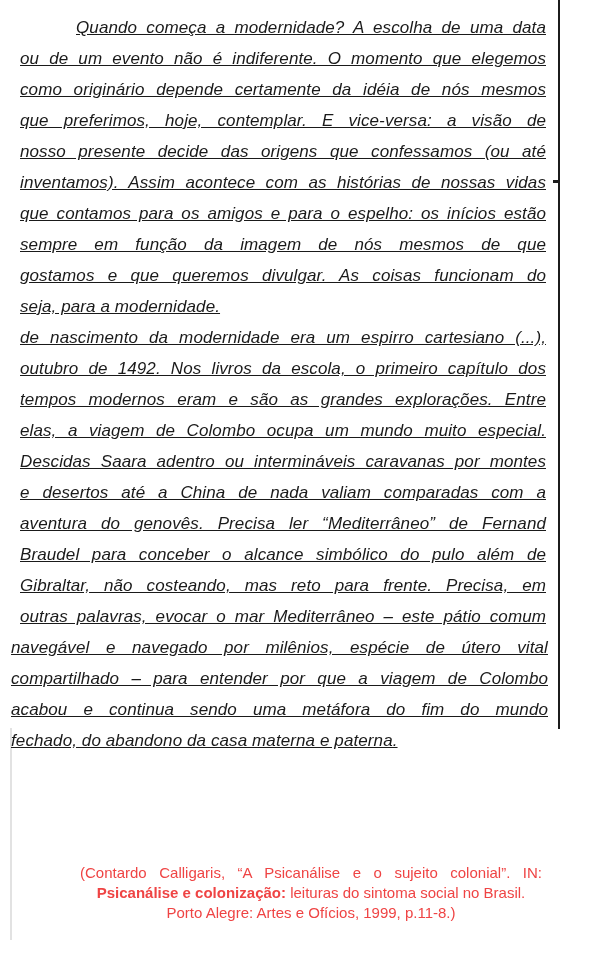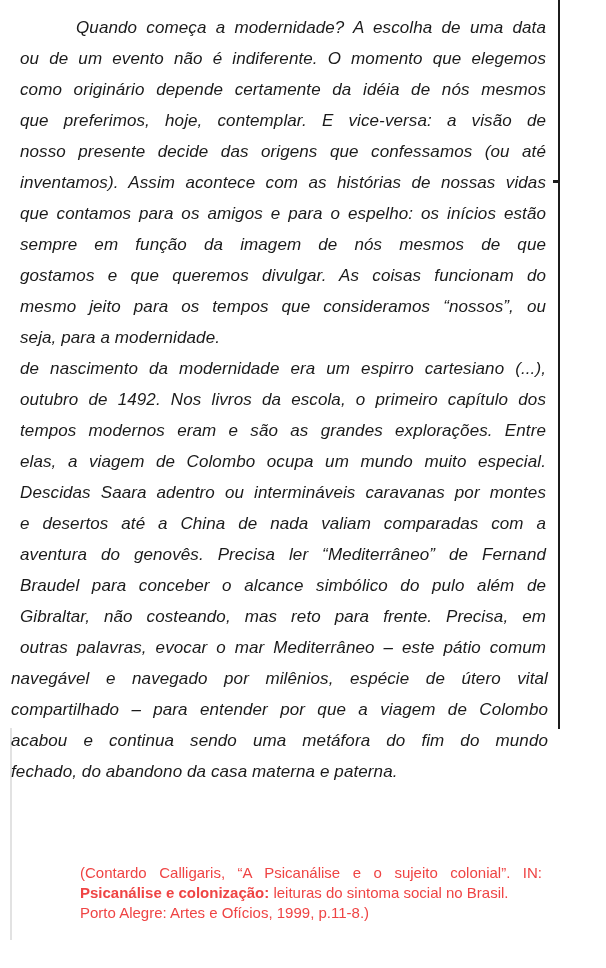--- a/index.html
+++ b/index.html
@@ -50,20 +50,21 @@
     font-style: italic;
     font-size: 17px;
     letter-spacing: 0.1px;
   }
   .ln {
     height: 31px;
     line-height: 31px;
     text-align: justify;
     text-align-last: justify;
     white-space: nowrap;
+    text-decoration: underline;
   }
   .ln.last {
     text-align-last: left;
   }
   .ln.indent {
     text-indent: 56px;
   }
   
   .ln.wide {
     margin-left: -9px;
@@ -72,21 +73,21 @@
   .citation {
     position: absolute;
     left: 80px;
     top: 863px;
     width: 462px;
     font-size: 15px;
     line-height: 20px;
     color: #ef4444;
   }
   .cit-ln {
-    text-align: left;
+    text-align: center;
   }
   .cit-ln.just {
     text-align: justify;
     text-align-last: justify;
   }
   .bold {
     font-weight: bold;
   }
 </style>
 </head>
@@ -102,21 +103,20 @@
 
     <div class="ln indent">Quando começa a modernidade? A escolha de uma data</div>
     <div class="ln">ou de um evento não é indiferente. O momento que elegemos</div>
     <div class="ln">como originário depende certamente da idéia de nós mesmos</div>
     <div class="ln">que preferimos, hoje, contemplar. E vice-versa: a visão de</div>
     <div class="ln">nosso presente decide das origens que confessamos (ou até</div>
     <div class="ln">inventamos). Assim acontece com as histórias de nossas vidas</div>
     <div class="ln">que contamos para os amigos e para o espelho: os inícios estão</div>
     <div class="ln">sempre em função da imagem de nós mesmos de que</div>
     <div class="ln">gostamos e que queremos divulgar. As coisas funcionam do</div>
-    <div class="ln">mesmo jeito para os tempos que consideramos “nossos”, ou</div>
     <div class="ln last">seja, para a modernidade.</div>
 
     <div class="ln">de nascimento da modernidade era um espirro cartesiano (...),</div>
     <div class="ln">outubro de 1492. Nos livros da escola, o primeiro capítulo dos</div>
     <div class="ln">tempos modernos eram e são as grandes explorações. Entre</div>
     <div class="ln">elas, a viagem de Colombo ocupa um mundo muito especial.</div>
     <div class="ln">Descidas Saara adentro ou intermináveis caravanas por montes</div>
     <div class="ln">e desertos até a China de nada valiam comparadas com a</div>
     <div class="ln">aventura do genovês. Precisa ler “Mediterrâneo” de Fernand</div>
     <div class="ln">Braudel para conceber o alcance simbólico do pulo além de</div>

